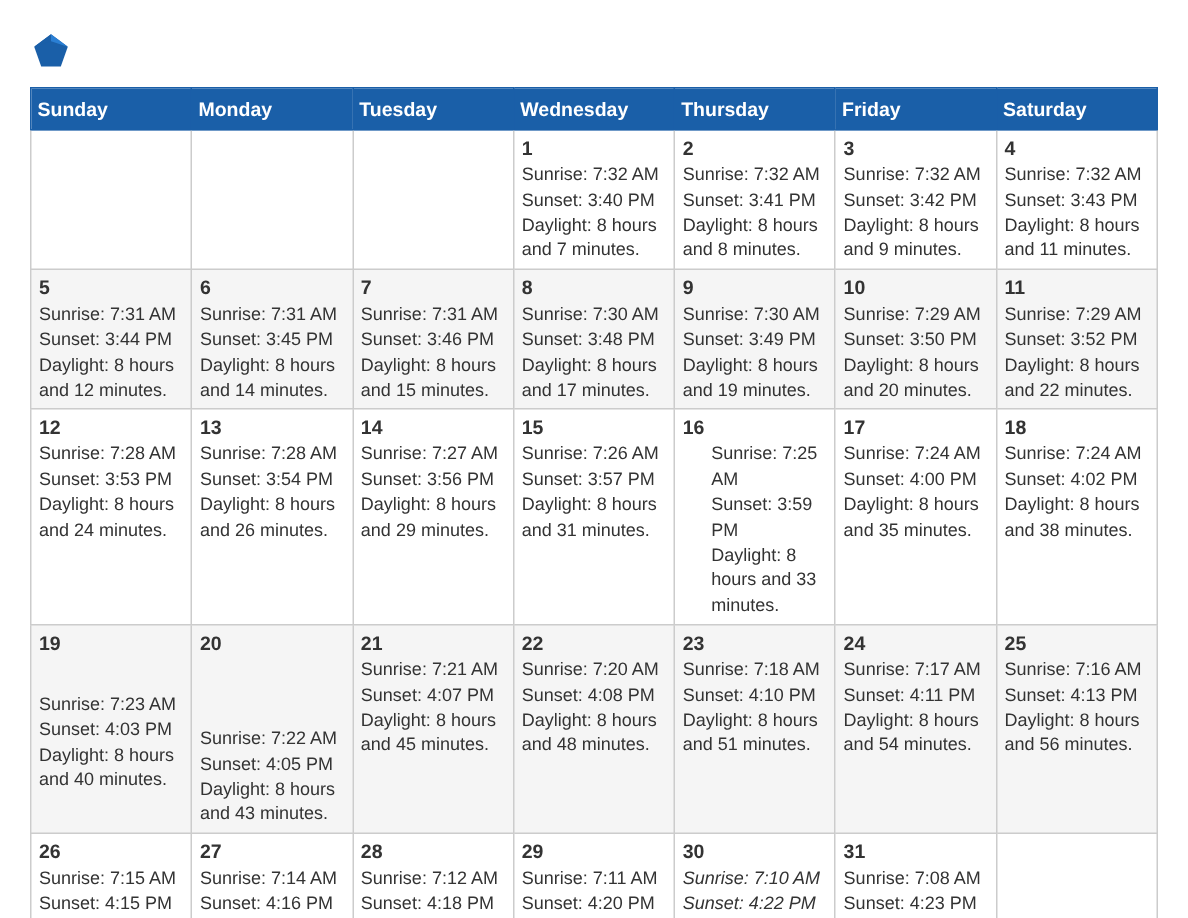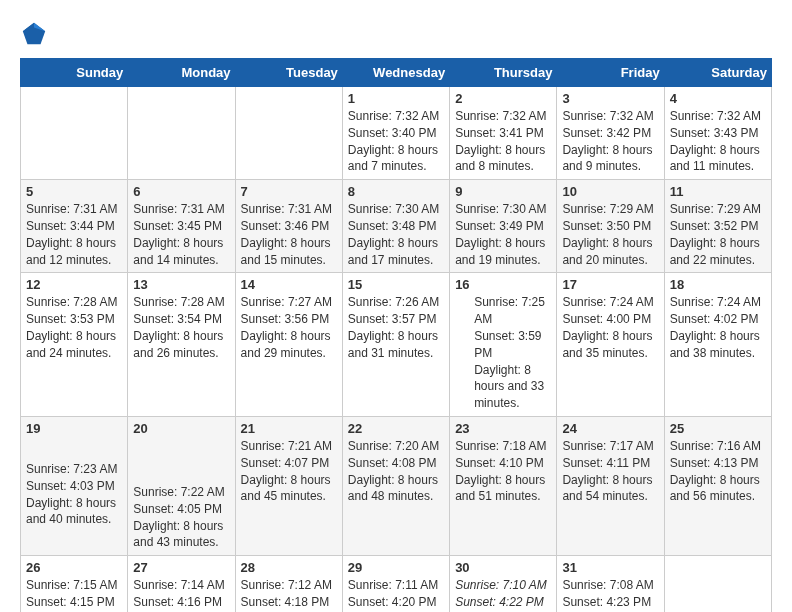--- a/index.html
+++ b/index.html
@@ -53,21 +53,21 @@
       color: #555;
     }
     table {
       width: 100%;
       border-collapse: collapse;
       table-layout: fixed;
     }
     .day-header {
       background-color: #1a5fa8;
       color: #fff;
-      text-align: right;
+      text-align: left;
       font-size: 13px;
       font-weight: bold;
       padding: 6px 4px;
       border: 1px solid #1a5fa8;
     }
     .week-row td {
       border: 1px solid #ccc;
       vertical-align: top;
       padding: 4px 5px;
       font-size: 10.5px;

